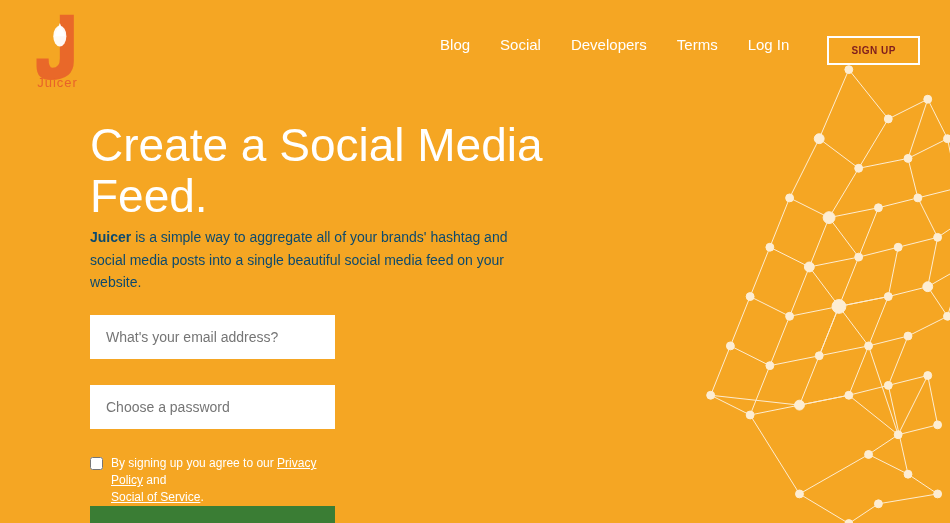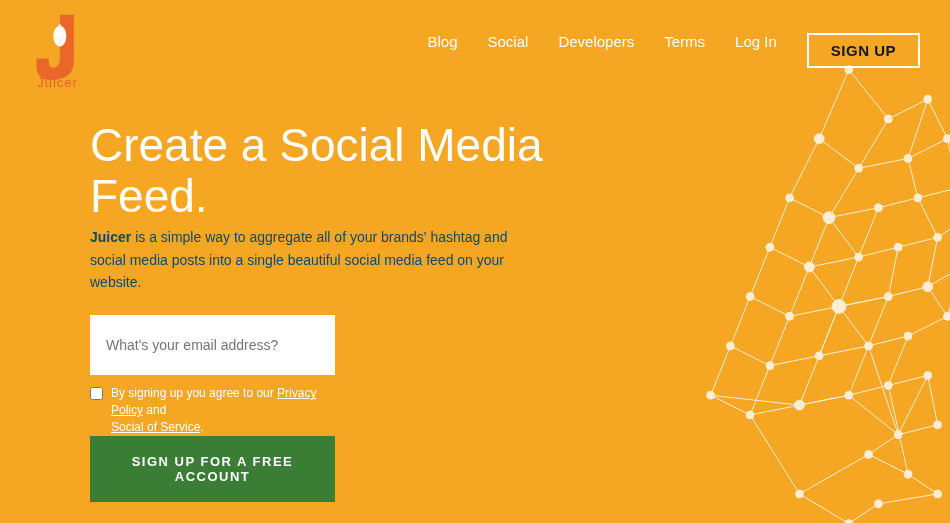--- a/index.html
+++ b/index.html
@@ -48,27 +48,28 @@
     }
 
     .nav-link {
       color: #fff;
       text-decoration: none;
       font-size: 15px;
       font-weight: 400;
     }
 
     .nav-signup {
-      color: #0f172a;
+      color: #7f1d1d;
       text-decoration: none;
-      font-size: 15px;
+      font-size: 10px;
       font-weight: 600;
       border: 2px solid #fff;
       padding: 7px 22px;
       letter-spacing: 0.5px;
+      margin-left: 8px;
     }
 
     
     .main-content {
       display: flex;
       position: relative;
       padding: 20px 50px 0 90px;
     }
 
     .left-panel {
@@ -92,27 +93,27 @@
       max-width: 430px;
     }
 
     .hero-desc strong {
       font-weight: 700;
     }
 
     .input-field {
       display: block;
       width: 245px;
-      padding: 22px 16px;
+      padding: 14px 16px;
       font-size: 14px;
       color: #999;
       background: #fff;
       border: none;
       outline: none;
-      margin-bottom: 10px;
+      margin-bottom: 26px;
     }
 
     .checkbox-row {
       display: flex;
       align-items: flex-start;
       margin-top: 6px;
       max-width: 260px;
     }
 
     .checkbox-row input[type="checkbox"] {
@@ -189,20 +190,21 @@
 
 <div class="main-content">
   <div class="left-panel">
     <h1 class="hero-title">Create a Social Media Feed.</h1>
     <p class="hero-desc">
       <strong>Juicer</strong><span> is a simple way to aggregate all of your brands' hashtag and social media posts into a single beautiful social media feed on your website.</span>
     </p>
 
     <input class="input-field" type="email" placeholder="What's your email address?" style="">
 
+    <input class="input-field" type="password" placeholder="Choose a password" style="">
 
     <div class="checkbox-row">
       <input type="checkbox" style="">
       <span class="checkbox-label">
         <span>By signing up you agree to our </span><a href="#">Privacy Policy</a><span> and </span><br><a href="#">Social of Service</a><span>.</span>
       </span>
     </div>
 
     <button class="signup-btn">SIGN UP FOR A FREE ACCOUNT</button>
 

